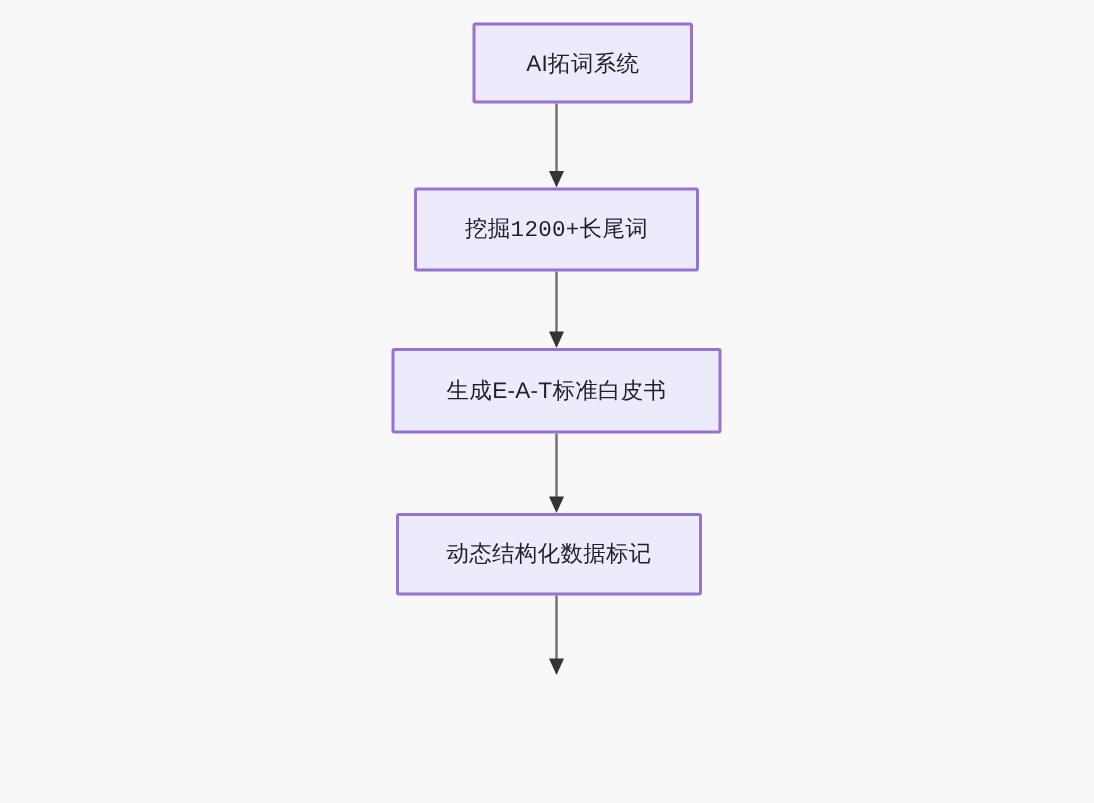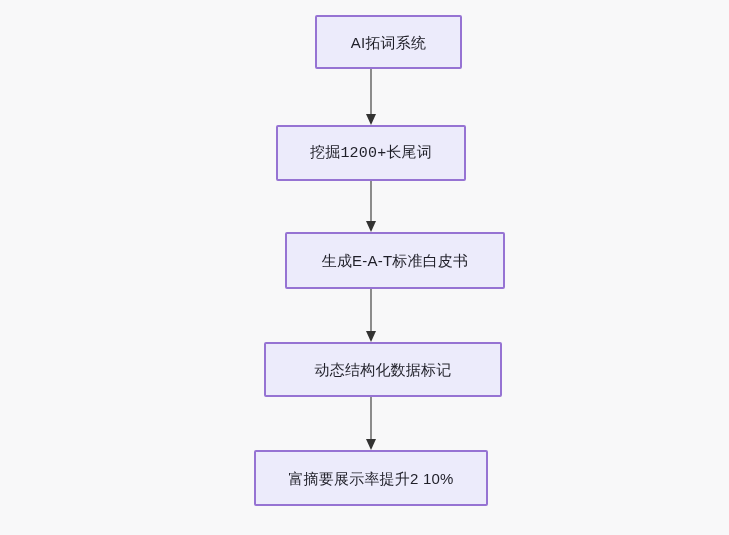--- a/index.html
+++ b/index.html
@@ -82,25 +82,22 @@
   </div>
 
   <div class="node" style="left:315px; top:15px; width:147px; height:54px;">
     <span class="node-label">AI拓词系统</span>
   </div>
 
   <div class="node" style="left:276px; top:125px; width:190px; height:56px;font-family:Liberation Mono, monospace;">
     <span class="node-label">挖掘1200+长尾词</span>
   </div>
 
-  <div class="node" style="left:261px; top:232px; width:220px; height:57px;margin-left:24px;">
+  <div class="node" style="left:261px; top:232px; width:220px; height:57px;">
     <span class="node-label">生成E-A-T标准白皮书</span>
   </div>
 
-  <div class="node" style="left:264px; top:342px; width:238px; height:55px;">
+  <div class="node" style="left:264px; top:342px; width:204px; height:55px;">
     <span class="node-label">动态结构化数据标记</span>
   </div>
 
-  <div class="node" style="left:254px; top:450px; width:234px; height:56px;">
-    <span class="node-label">富摘要展示率提升2 10%</span>
-  </div>
 
 </div>
 
 </body></html>

